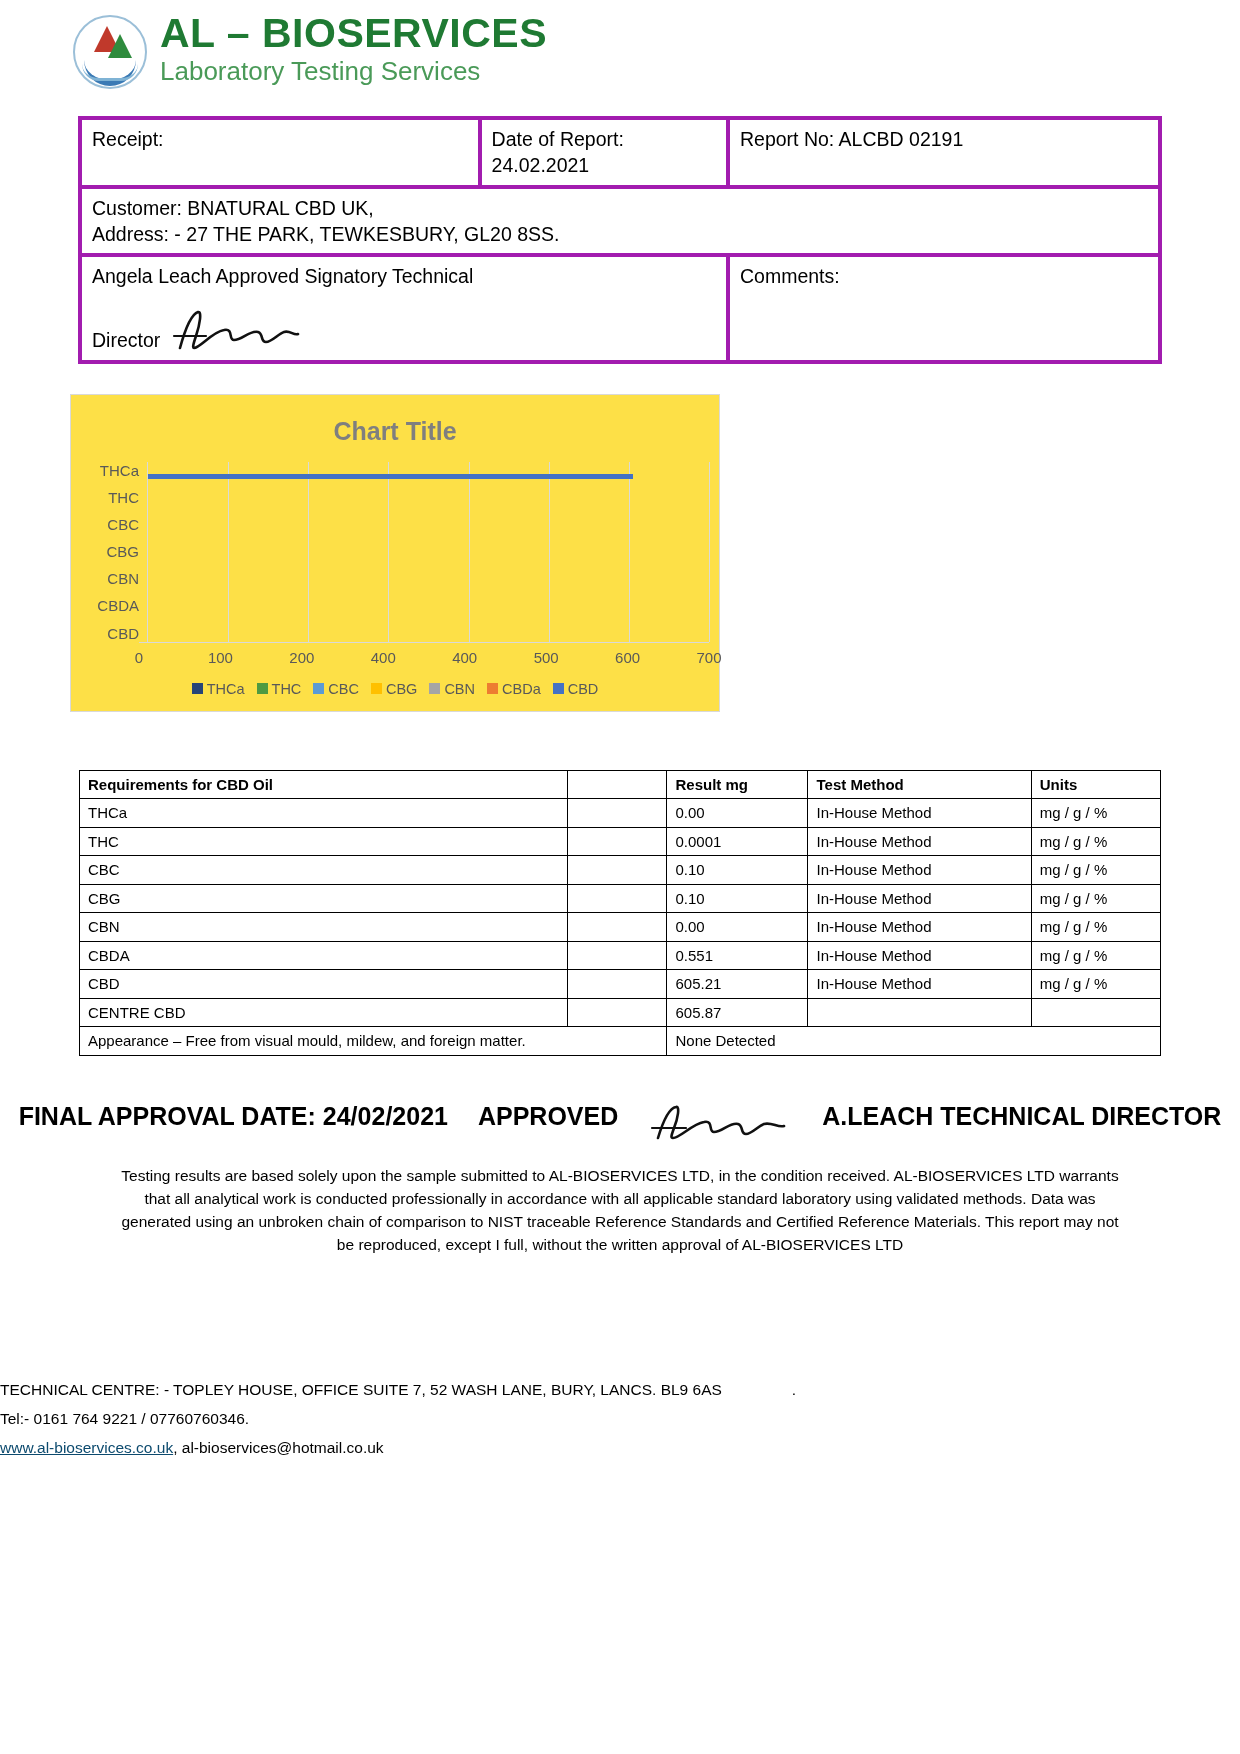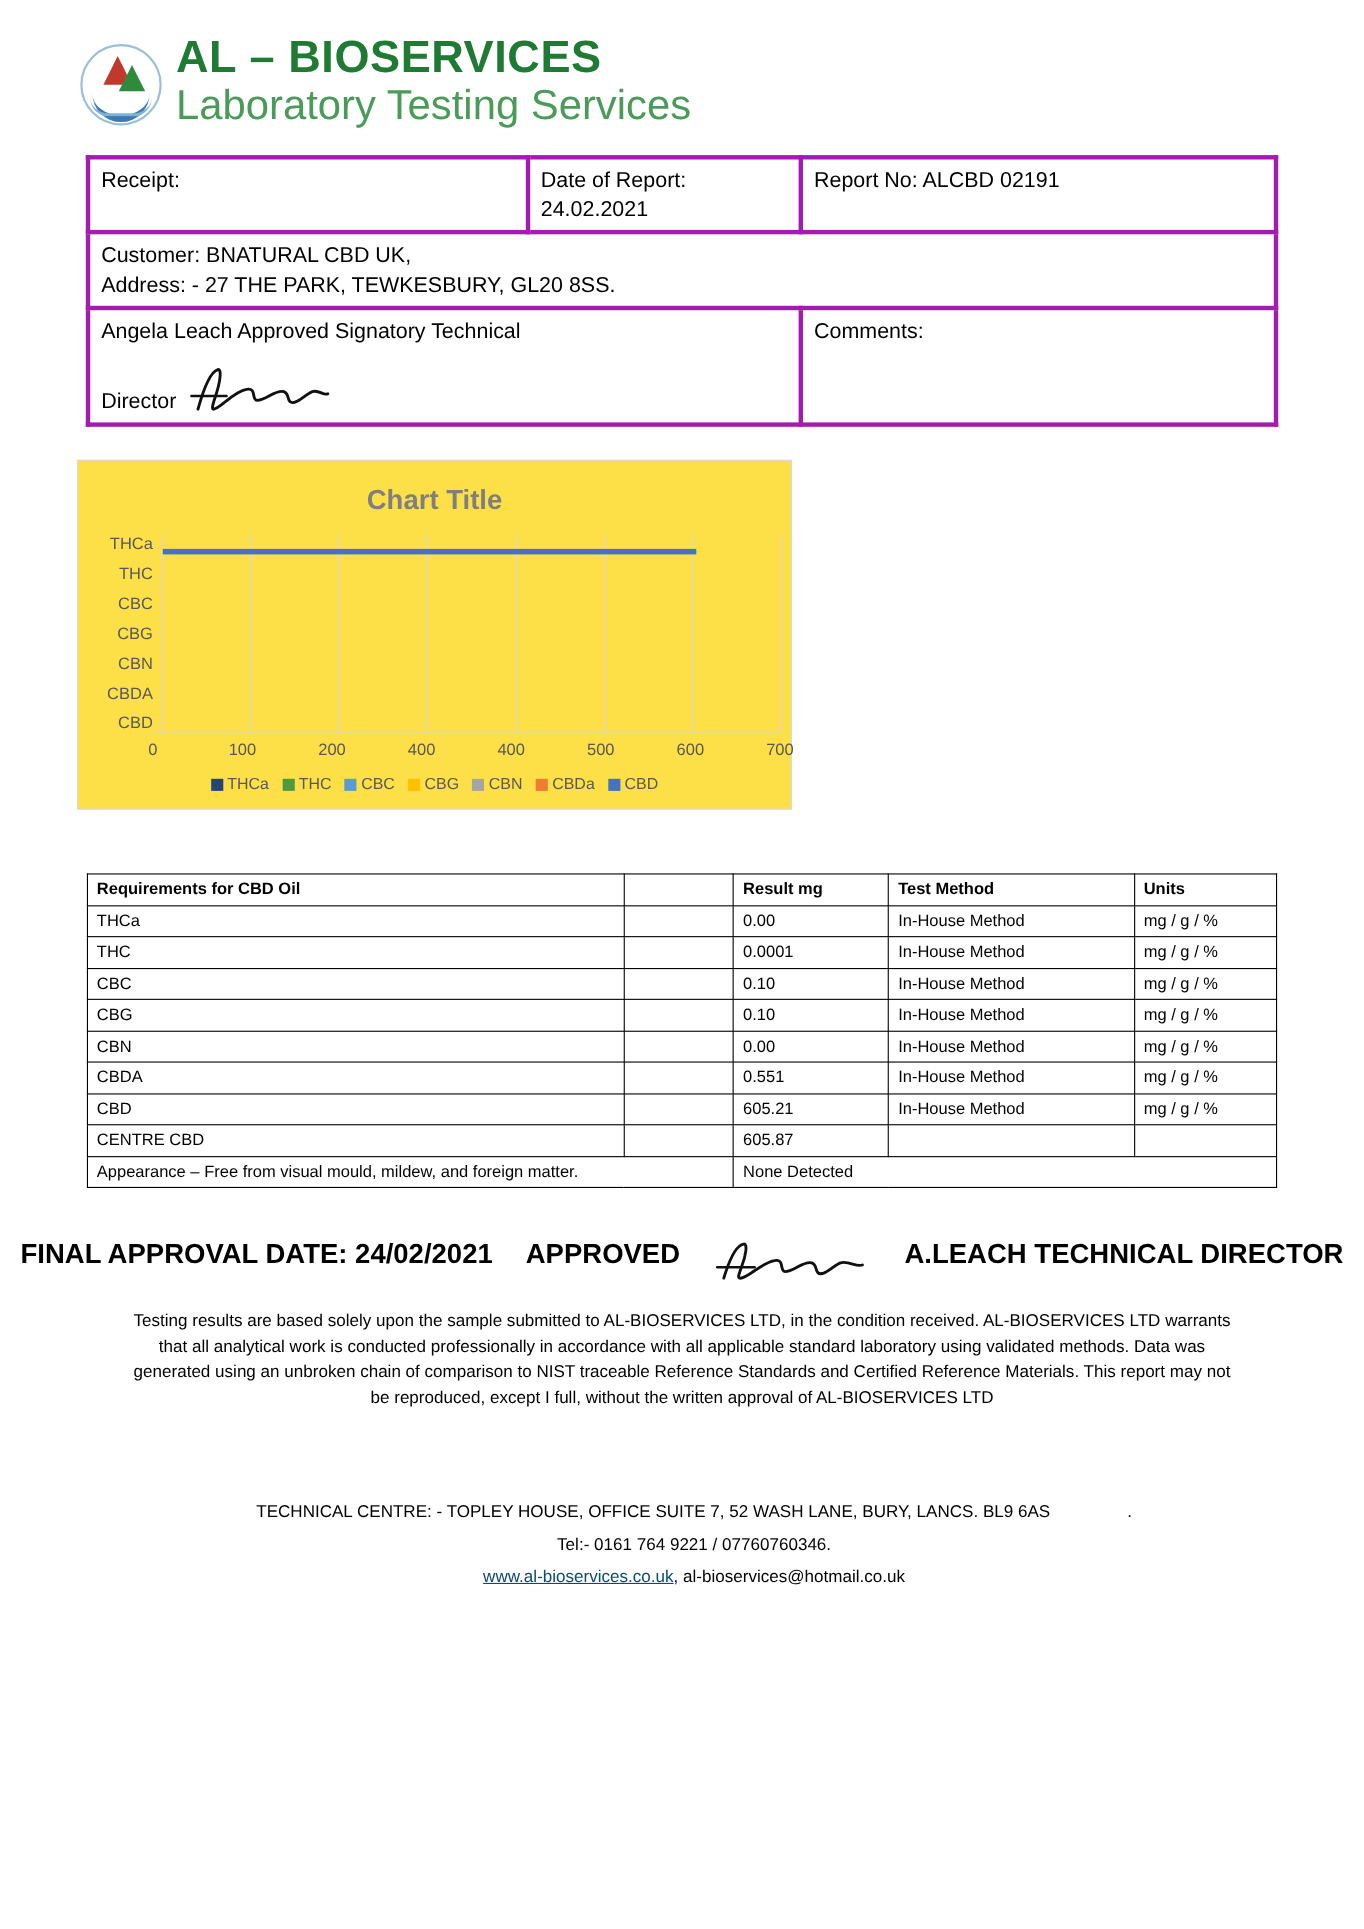--- a/index.html
+++ b/index.html
@@ -19,22 +19,22 @@
     width: 1240px;
     height: 1754px;
     position: relative;
     box-sizing: border-box;
     padding: 0;
   }
 
   
   .header {
     display: flex;
-    align-items: flex-end;
-    padding: 30px 0 10px 70px;
+    align-items: flex-start;
+    padding: 12px 0 10px 70px;
   }
   .logo-mark {
     width: 82px;
     height: 82px;
     flex: 0 0 82px;
     position: relative;
     margin-right: 8px;
   }
   .logo-mark .ring {
     position: absolute;
@@ -75,21 +75,21 @@
     border-radius: 0 0 30px 30px;
   }
   .logo-text .line1 {
     font-size: 41px;
     font-weight: bold;
     color: #1f7a33;
     letter-spacing: 0.5px;
     line-height: 1.05;
   }
   .logo-text .line2 {
-    font-size: 38px;
+    font-size: 26px;
     color: #4a9a58;
     line-height: 1.15;
     margin-top: 2px;
   }
 
   
   .info-table {
     width: 1084px;
     margin: 12px auto 0 auto;
     border-collapse: collapse;
@@ -225,25 +225,23 @@
 
   .disclaimer {
     width: 1000px;
     margin: 16px auto 0 auto;
     text-align: center;
     font-size: 15.5px;
     line-height: 1.5;
   }
 
   .footer {
-    margin-top: 78px;
-    text-align: center;
+    margin-top: 118px;
     font-size: 15.5px;
     line-height: 1.9;
-    padding-left: 22px;
   }
   .footer .addr-dot { display: inline-block; margin-left: 70px; }
   .footer a {
     color: #0c4a6e;
   }
   .footer .email { color: #000; }
 </style>
 </head>
 <body>
 

